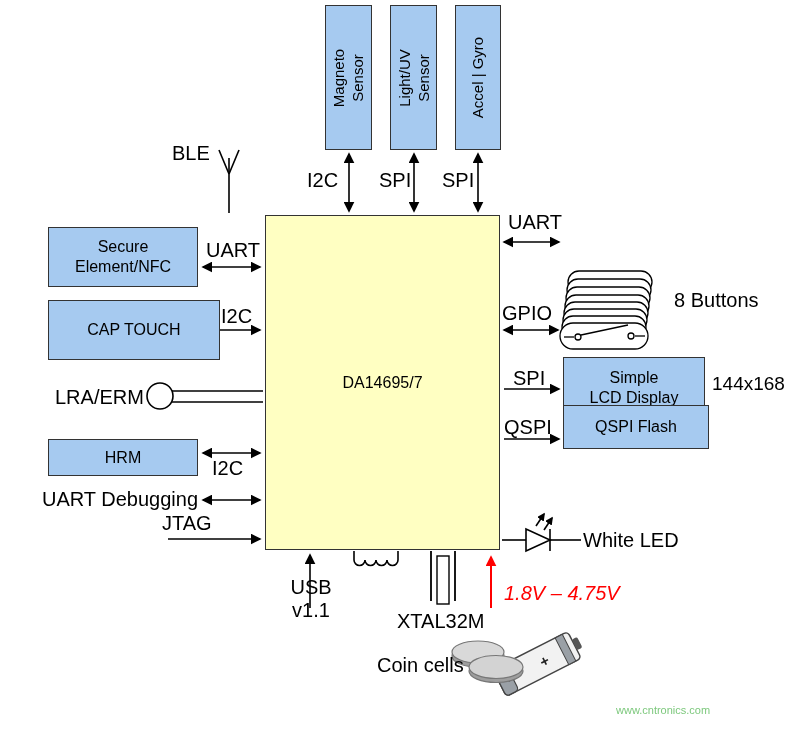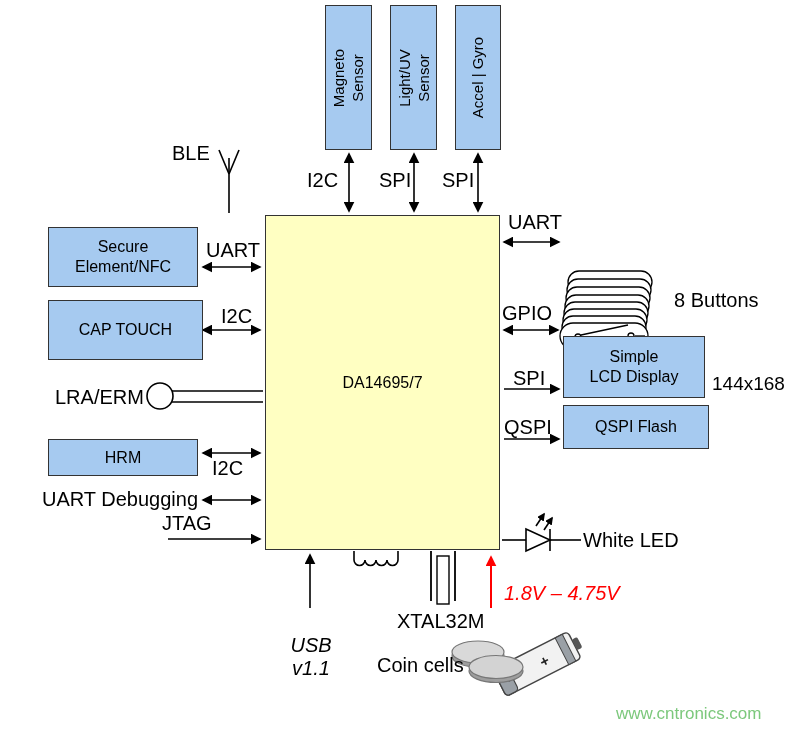--- a/index.html
+++ b/index.html
@@ -7,21 +7,21 @@
   .stage { position:relative; width:800px; height:736px; background:#fff;
            font-family:"Liberation Sans", sans-serif; color:#000; overflow:hidden; }
   .box { position:absolute; background:var(--box_fill,#A6CAF0);
          border:1.6px solid var(--box_border,#333);
          display:flex; align-items:center; justify-content:center;
          text-align:center; font-size:16px; line-height:1.25; }
   .chip { background:var(--chip_fill,#FFFFC2); font-size:16px; }
   .lbl { position:absolute; font-size:20px; white-space:nowrap; }
   .center { text-align:center; white-space:normal; }
   .red { color:var(--accent_red,#FF0000);font-style:italic; }
-  .wm { color:var(--watermark,#7CC87C); font-size:17px; }
+  .wm { color:var(--watermark,#7CC87C); font-size:11px; }
   .vtext { transform:rotate(-90deg); white-space:nowrap; text-align:center;
            font-size:15px; line-height:19px; }
   svg.wires { position:absolute; left:0; top:0; pointer-events:none; }
 </style>
 </head>
 <body>
 
 <div class="stage">
 
   <svg class="wires" width="800" height="736" viewBox="0 0 800 736">
@@ -140,28 +140,28 @@
       <span>Accel | Gyro</span>
     </div>
   </div>
 
   <div class="box" style="left:48px; top:227px; width:150px; height:60px;">
     <span>
       <span>Secure</span><br>
       <span>Element/NFC</span>
     </span>
   </div>
-  <div class="box" style="left:48px; top:300px; width:155px; height:60px;">
+  <div class="box" style="left:48px; top:300px; width:172px; height:60px;">
     <span>CAP TOUCH</span>
   </div>
   <div class="box" style="left:48px; top:439px; width:150px; height:37px;">
     <span>HRM</span>
   </div>
 
-  <div class="box" style="left:563px; top:336px; width:142px; height:62px;">
+  <div class="box" style="left:563px; top:357px; width:142px; height:62px;">
     <span>
       <span>Simple</span><br>
       <span>LCD Display</span>
     </span>
   </div>
   <div class="box" style="left:563px; top:405px; width:146px; height:44px;">
     <span>QSPI Flash</span>
   </div>
 
   <div class="lbl" style="left:172px; top:142px;">BLE</div>
@@ -179,21 +179,21 @@
   <div class="lbl" style="left:502px; top:302px;">GPIO</div>
   <div class="lbl" style="left:674px; top:289px;">8 Buttons</div>
   <div class="lbl" style="left:513px; top:367px;">SPI</div>
   <div class="lbl" style="left:712px; top:373px; font-size:19px;">144x168</div>
   <div class="lbl" style="left:504px; top:416px;">QSPI</div>
   <div class="lbl" style="left:583px; top:529px;">White LED</div>
 
   <div class="lbl red" style="left:504px; top:582px;">1.8V – 4.75V</div>
   <div class="lbl" style="left:397px; top:610px;">XTAL32M</div>
 
-  <div class="lbl center" style="left:286px; top:634px; width:50px;font-style:italic;">
+  <div class="lbl center" style="left:286px; top:576px; width:50px;">
     <span>USB</span><br>
     <span>v1.1</span>
   </div>
 
   <div class="lbl" style="left:377px; top:654px;">Coin cells</div>
 
 
   <div class="lbl wm" style="left:616px; top:704px;">www.cntronics.com</div>
 
 </div>

